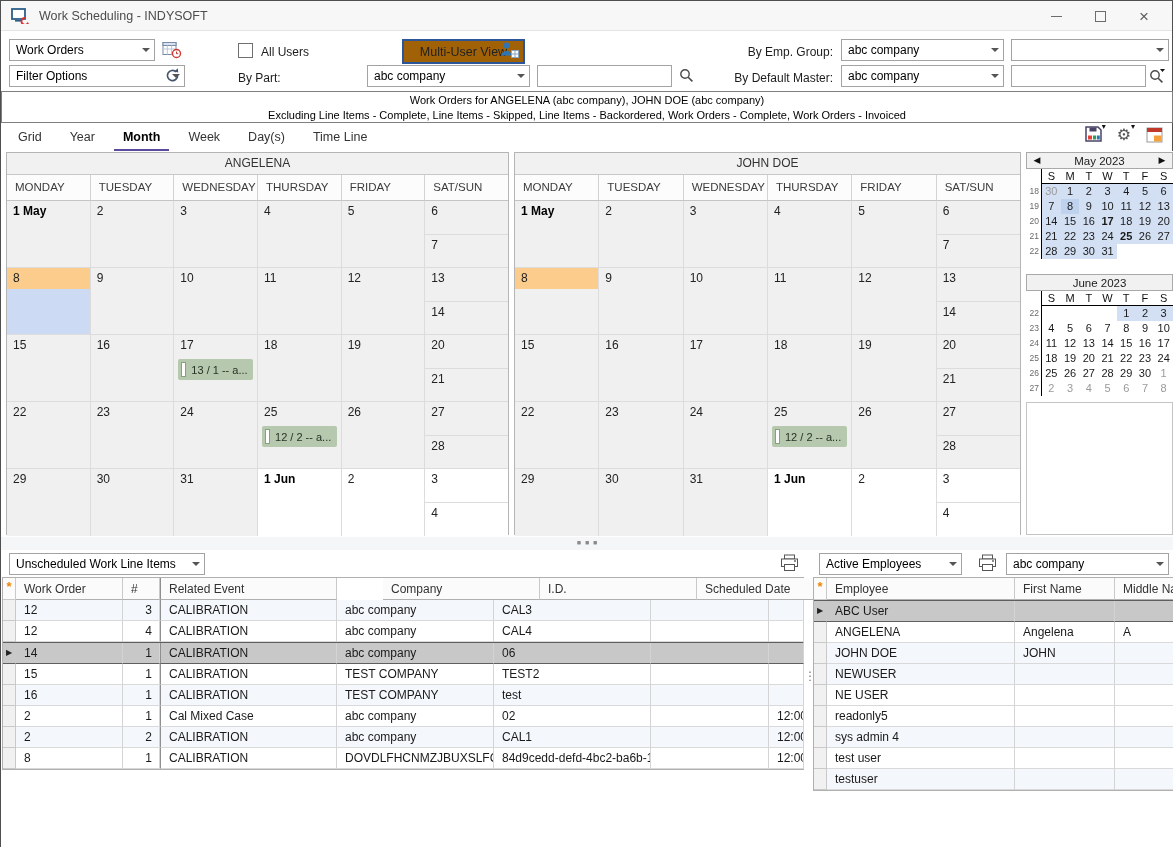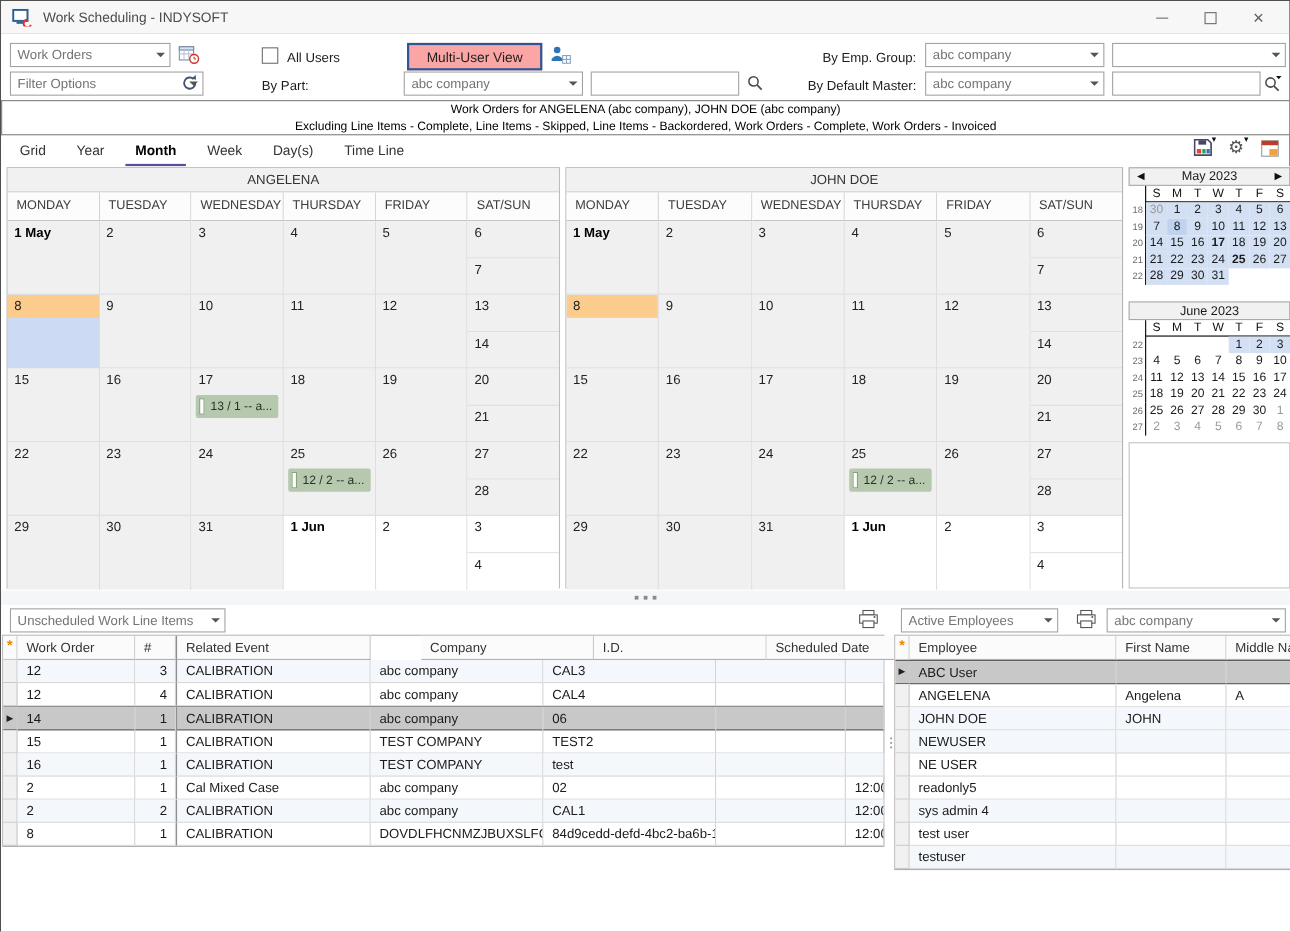--- a/index.html
+++ b/index.html
@@ -12,27 +12,27 @@
   .app-ic { margin-left:10px; display:flex; }
   .win-controls { position:absolute; right:6px; top:0; height:30px; display:flex; align-items:center; }
   .win-btn { width:44px; height:30px; display:flex; align-items:center; justify-content:center; color:#6d6d6d; }
   .min-glyph { width:11px; border-top:1.5px solid #6d6d6d; display:inline-block; }
   .max-glyph { width:11px; height:11px; border:1.3px solid #6d6d6d; display:inline-block; }
   .close-glyph { font-size:17px; line-height:17px; color:#5f5f5f; }
 
   
   .toolbar { position:absolute; top:30px; left:0; width:100%; height:60px; background:#fff; }
   .combo { position:absolute; height:22px; background:#fff; border:1px solid #a3a3a3; display:flex; align-items:center; }
-  .combo-val { flex:1; font-size:12px; color:#737373; padding-left:6px; white-space:nowrap; overflow:hidden; }
+  .combo-val { flex:1; font-size:12px; color:#000000; padding-left:6px; white-space:nowrap; overflow:hidden; }
   .combo-btn { width:17px; height:100%; display:flex; align-items:center; justify-content:center; }
   .combo-btn::after { content:""; border-left:4px solid transparent; border-right:4px solid transparent; border-top:4px solid #555; }
   .textbox { position:absolute; height:22px; border:1px solid #a3a3a3; background:#fff; }
   .tlabel { position:absolute; font-size:12px; color:#1c1c1c; white-space:nowrap; }
   .checkbox { position:absolute; width:15px; height:15px; border:1px solid #6f6f6f; background:#fff; }
-  .btn-multiuser { position:absolute; height:25px; border:2px solid #2b579a; background:#fca5a5; font-size:12.5px; color:#222; display:flex; align-items:center; justify-content:center; }
+  .btn-multiuser { position:absolute; height:25px; border:2px solid #2b579a; background:#a16207; font-size:12.5px; color:#222; display:flex; align-items:center; justify-content:center;margin-left:32px; }
   .tool-ic { position:absolute; display:flex; }
 
   
   .banner { position:absolute; top:90px; left:0; width:1172px; height:32px; border:1px solid #7f7f7f; text-align:center; font-size:11px; color:#000; padding-top:1px; line-height:15px; background:#fff; }
 
   
   .tabrow { position:absolute; top:123px; left:0; width:100%; height:27px; background:#fff; }
   .tabs { position:absolute; left:8px; top:3px; display:flex; }
   .tab { font-size:12.5px; color:#333; padding:3px 9px 5px 9px; margin-right:10px; border-bottom:3px solid transparent; }
   .tab.active { font-weight:bold; color:#000; border-bottom:3px solid #5b4a9e; }

